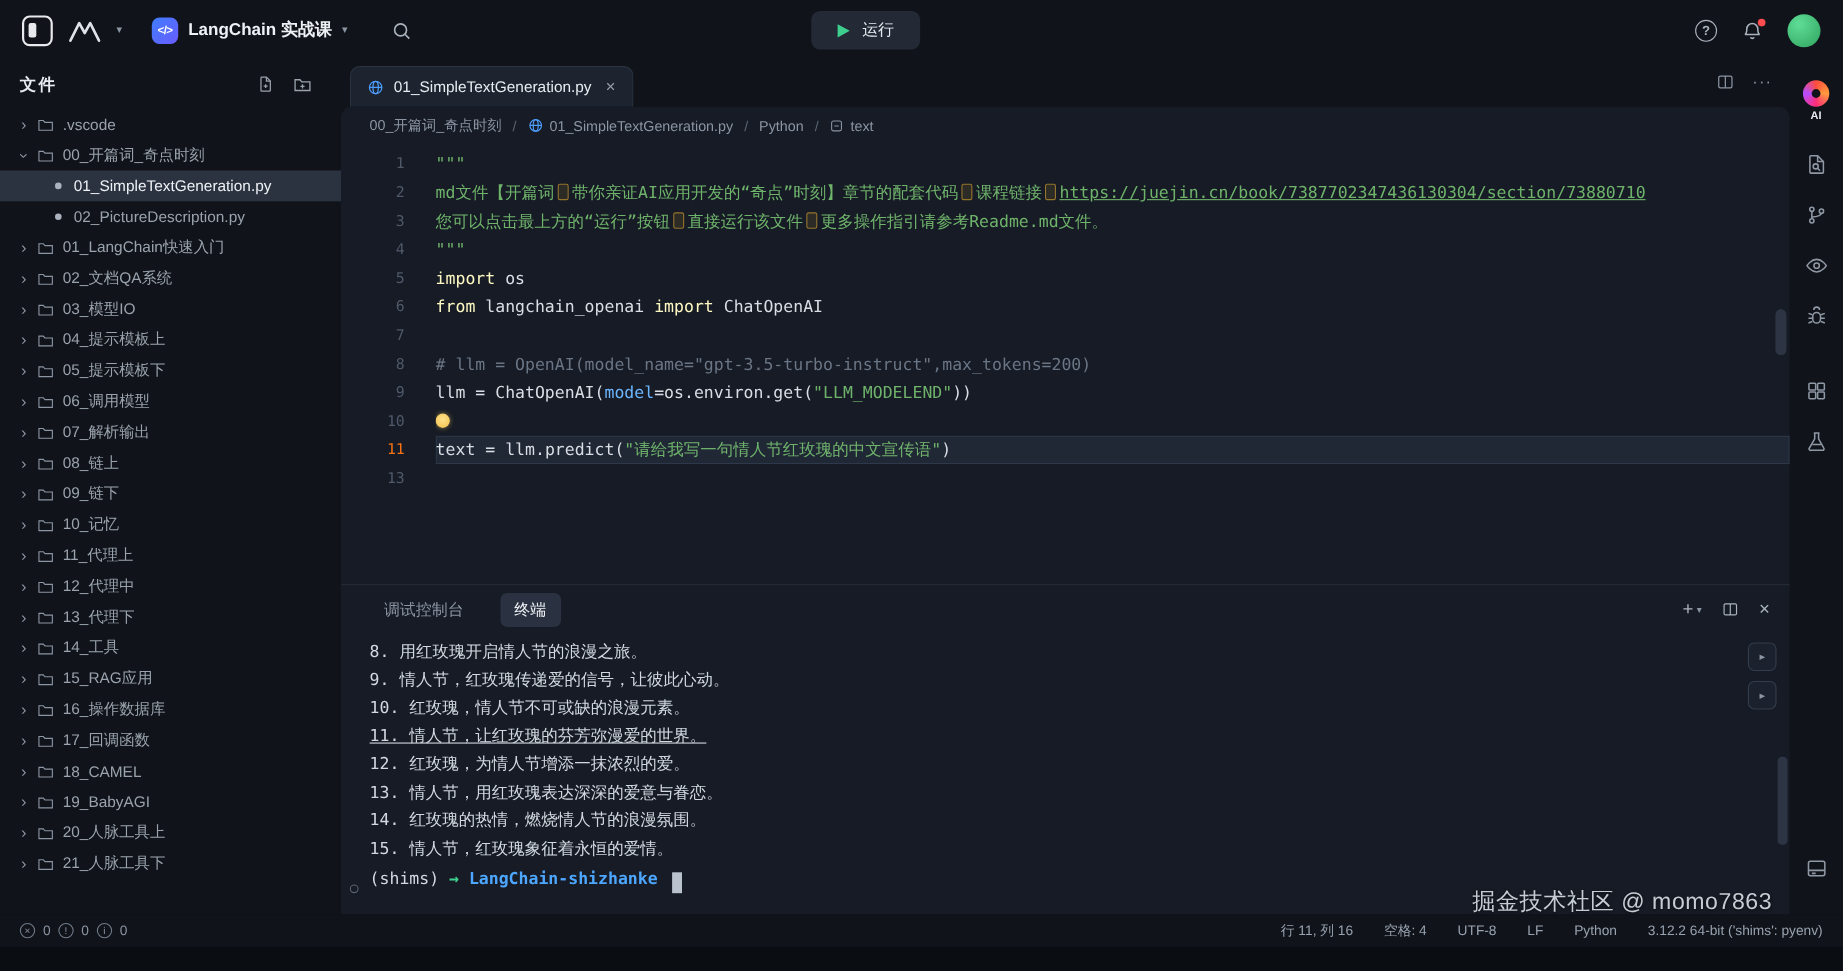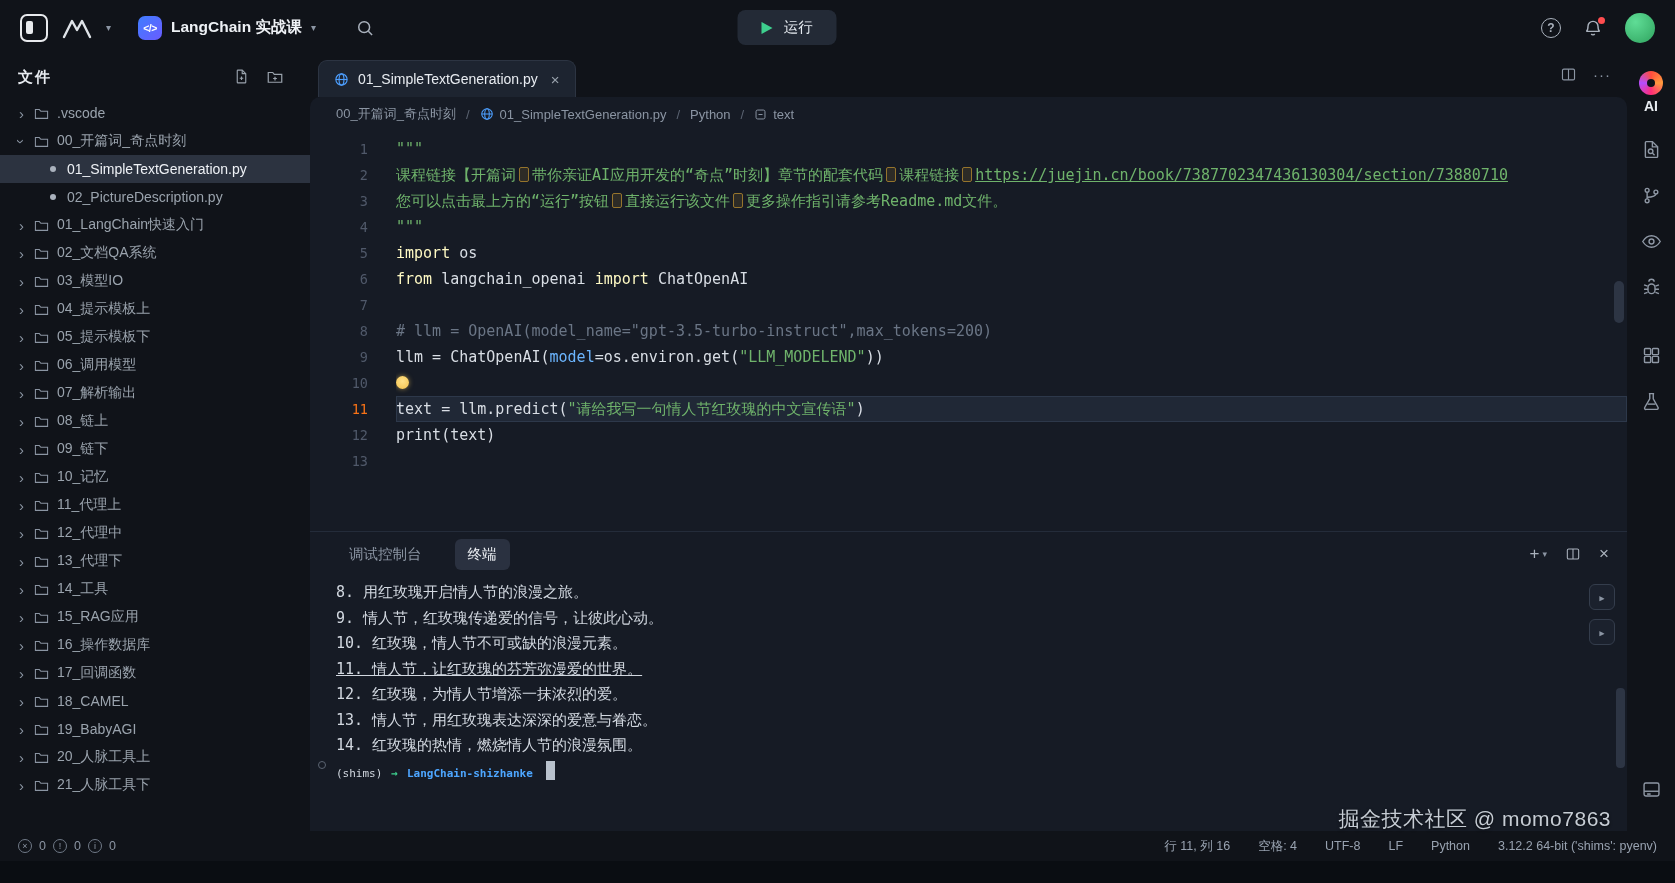--- a/index.html
+++ b/index.html
@@ -82,39 +82,39 @@
   .panel{height:300px;border-top:1px solid #242c3a;display:flex;flex-direction:column;flex:none}
   .panel-header{height:44px;display:flex;align-items:center;padding:0 18px 0 26px;gap:20px;flex:none}
   .ptab{background:none;border:none;color:#8b95a3;font-size:14.5px;padding:6px 13px;border-radius:6px;font-family:inherit}
   .ptab.active{background:#2a3140;color:#eef1f5}
   .panel-actions{margin-left:auto;display:flex;gap:18px;align-items:center}
   .panel-actions button{background:none;border:none;color:#aab2bd;font-size:17px;display:flex;align-items:center;gap:3px;font-family:inherit}
   .panel-actions .sm{font-size:9px;color:#8b95a3}
   .term-body{flex:1;position:relative;padding:4px 0 0 26px;font-family:"DejaVu Sans Mono","Liberation Mono",monospace;min-height:0}
   .term-line{font-size:15px;line-height:25.5px;color:#d2d8e0;white-space:pre}
   .term-line.u{text-decoration:underline}
-  .term-prompt{display:flex;align-items:flex-start;gap:9px;line-height:26px;font-size:11px;margin-top:2px}
+  .term-prompt{display:flex;align-items:flex-end;gap:9px;line-height:26px;font-size:15px;margin-top:2px}
   .cmd-dot{width:8px;height:8px;border:1.5px solid #5b6472;border-radius:50%;margin-left:-18px;margin-right:1px;flex:none}
   .p-env{color:#d2d8e0}
   .p-arrow{color:#3ecf8e;font-weight:bold}
   .p-dir{color:#4da6ff;font-weight:bold}
   .cursor{width:9px;height:19px;background:#b9c2cd;display:inline-block;margin-left:4px}
   .term-side{position:absolute;right:12px;top:8px;display:flex;flex-direction:column;gap:9px}
   .term-side button{width:26px;height:26px;border:1px solid #343d4c;background:#1b212d;border-radius:6px;color:#8b95a3;font-size:13px;display:flex;align-items:center;justify-content:center;font-family:inherit}
   .term-side button::after{content:"▸"}
   .term-thumb{position:absolute;right:2px;top:112px;width:9px;height:80px;background:#2d3544;border-radius:4px}
 
   
   .activity{width:48px;flex:none;display:flex;flex-direction:column;align-items:center;padding:12px 0 14px;background:#101319}
   .act-btn{background:none;border:none;color:#8f98a5;width:36px;height:36px;display:flex;align-items:center;justify-content:center;margin-bottom:10px}
   .act-btn.gap{margin-top:22px}
   .act-btn.ai{flex-direction:column;height:50px;margin-bottom:14px}
   .ai-swirl{width:24px;height:24px;border-radius:50%;background:conic-gradient(from 0deg,#ff4d3d,#ff9a3d,#ff2d78,#b44dff,#ff4d3d);position:relative}
   .ai-swirl::after{content:"";position:absolute;inset:8px;background:#101319;border-radius:50%}
-  .ai-label{font-size:14px;color:#e8ecf1;margin-top:3px;font-weight:bold}
+  .ai-label{font-size:10px;color:#e8ecf1;margin-top:3px;font-weight:bold}
   .act-bottom{margin-top:auto}
 
   
   .statusbar{height:30px;display:flex;align-items:center;padding:0 18px;color:#8b95a3;font-size:12.5px;background:#101319}
   .sb-left{display:flex;gap:8px;align-items:center}
   .sb-item{display:flex;align-items:center;gap:7px;background:none;border:none;color:#8b95a3;font-size:12.5px;font-family:inherit}
   .sb-circ{width:14px;height:14px;border:1px solid #707a88;border-radius:50%;font-size:9px;line-height:12px;text-align:center;color:#8b95a3;display:inline-block;flex:none}
   .sb-circ.e::after{content:"×"}
   .sb-circ.w::after{content:"!"}
   .sb-circ.i::after{content:"i"}
@@ -468,21 +468,21 @@
           </nav>
 
         <div class="code-area">
           <div>
               <div class="code-line">
                 <span class="ln">1</span>
                 <span class="lc"><span class="tk-str">"""</span></span>
               </div>
               <div class="code-line">
                 <span class="ln">2</span>
-                <span class="lc"><span class="tk-str">课程链接【开篇词</span><span class="tk-tofu"></span><span class="tk-str">带你亲证AI应用开发的“奇点”时刻】章节的配套代码</span><span class="tk-tofu"></span><span class="tk-str">课程链接</span><span class="tk-tofu"></span><span class="tk-link">https://juejin.cn/book/7387702347436130304/section/73880710</span></span>
+                <span class="lc"><span class="tk-str">md文件【开篇词</span><span class="tk-tofu"></span><span class="tk-str">带你亲证AI应用开发的“奇点”时刻】章节的配套代码</span><span class="tk-tofu"></span><span class="tk-str">课程链接</span><span class="tk-tofu"></span><span class="tk-link">https://juejin.cn/book/7387702347436130304/section/73880710</span></span>
               </div>
               <div class="code-line">
                 <span class="ln">3</span>
                 <span class="lc"><span class="tk-str">您可以点击最上方的“运行”按钮</span><span class="tk-tofu"></span><span class="tk-str">直接运行该文件</span><span class="tk-tofu"></span><span class="tk-str">更多操作指引请参考Readme.md文件。</span></span>
               </div>
               <div class="code-line">
                 <span class="ln">4</span>
                 <span class="lc"><span class="tk-str">"""</span></span>
               </div>
               <div class="code-line">
@@ -505,24 +505,20 @@
                 <span class="ln">9</span>
                 <span class="lc"><span class="tk-pln">llm = ChatOpenAI(</span><span class="tk-prm">model</span><span class="tk-pln">=os.environ.get(</span><span class="tk-str">"LLM_MODELEND"</span><span class="tk-pln">))</span></span>
               </div>
               <div class="code-line">
                 <span class="ln">10</span>
                 <span class="lc"><span class="tk-bulb"></span></span>
               </div>
               <div class="code-line current">
                 <span class="ln">11</span>
                 <span class="lc"><span class="tk-pln">text = llm.</span><span class="tk-dep">predict</span><span class="tk-pln">(</span><span class="tk-str">"请给我写一句情人节红玫瑰的中文宣传语"</span><span class="tk-pln">)</span></span>
-              </div>
-              <div class="code-line">
-                <span class="ln">12</span>
-                <span class="lc"><span class="tk-pln">print(text)</span></span>
               </div>
               <div class="code-line">
                 <span class="ln">13</span>
                 <span class="lc"></span>
               </div>
             </div>
           <div class="scroll-thumb"></div>
         </div>
 
         <section class="panel">
@@ -545,20 +541,21 @@
           </div>
           <div class="term-body">
             <div>
                 <div class="term-line">8. 用红玫瑰开启情人节的浪漫之旅。</div>
                 <div class="term-line">9. 情人节，红玫瑰传递爱的信号，让彼此心动。</div>
                 <div class="term-line">10. 红玫瑰，情人节不可或缺的浪漫元素。</div>
                 <div class="term-line u">11. 情人节，让红玫瑰的芬芳弥漫爱的世界。</div>
                 <div class="term-line">12. 红玫瑰，为情人节增添一抹浓烈的爱。</div>
                 <div class="term-line">13. 情人节，用红玫瑰表达深深的爱意与眷恋。</div>
                 <div class="term-line">14. 红玫瑰的热情，燃烧情人节的浪漫氛围。</div>
+                <div class="term-line">15. 情人节，红玫瑰象征着永恒的爱情。</div>
               </div>
             <div class="term-prompt">
               <span class="cmd-dot"></span>
               <span class="p-env">(shims)</span>
               <span class="p-arrow">→</span>
               <span class="p-dir">LangChain-shizhanke</span>
               <span class="cursor"></span>
             </div>
             <div class="term-side">
               <button></button>

